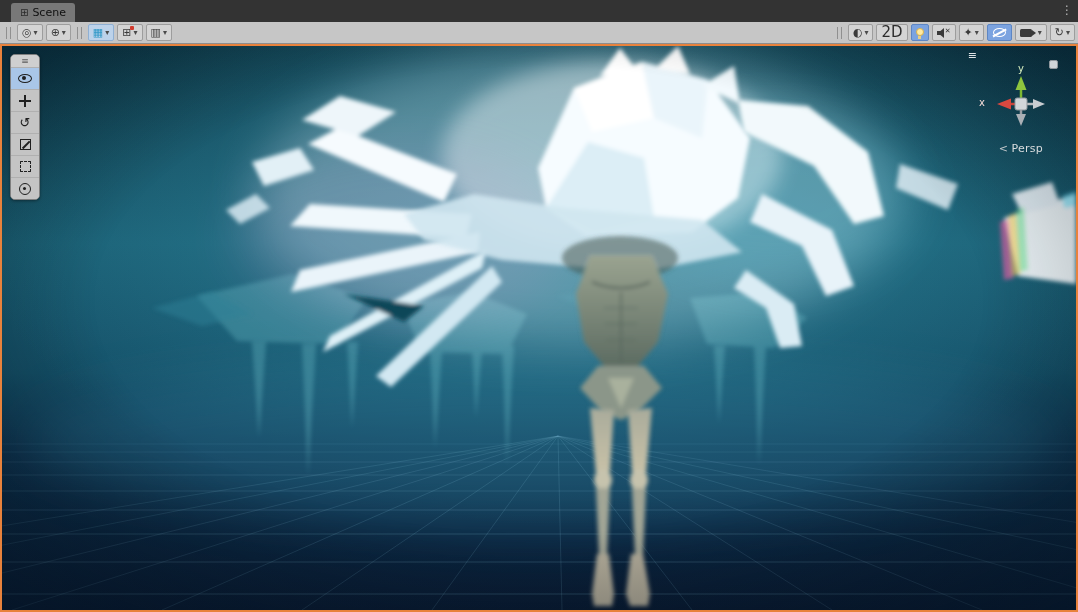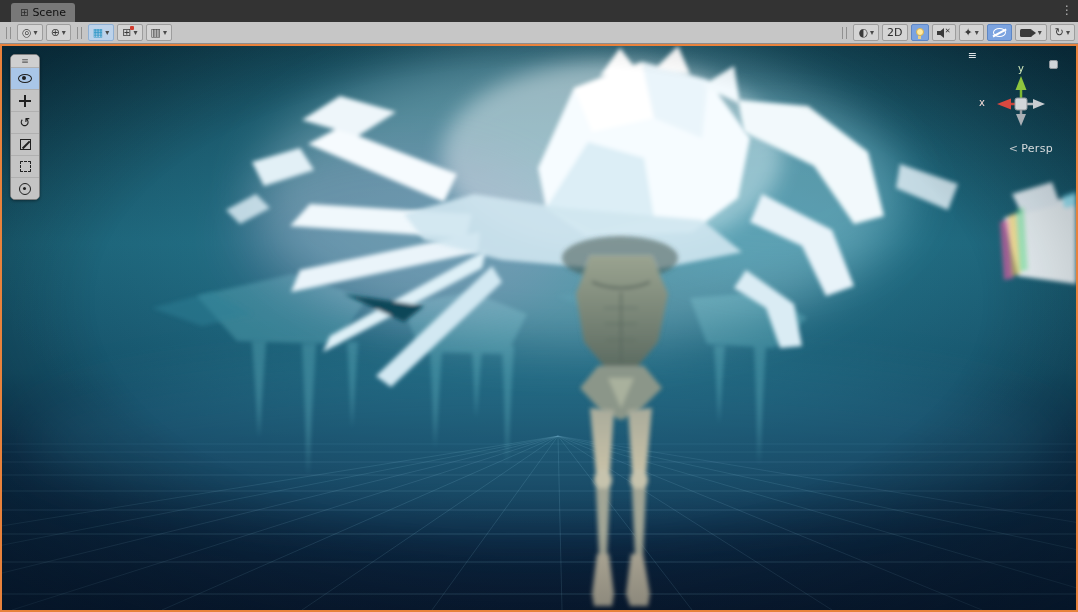--- a/index.html
+++ b/index.html
@@ -15,21 +15,21 @@
 
   
   .toolbar{height:22px;background:#c6c6c6;border-bottom:1px solid #8d8d8d;display:flex;align-items:center;padding:0 3px;gap:3px;flex:0 0 22px}
   .vhandle{width:5px;height:12px;border-left:1px solid #909090;border-right:1px solid #909090;margin:0 3px}
   .tb-btn{height:17px;display:flex;align-items:center;gap:2px;padding:0 4px;background:#d4d4d4;border:1px solid #9d9d9d;border-radius:2px;cursor:default}
   .tb-btn .ic{font-size:11px;line-height:1;color:#3a3a3a}
   .tb-btn .arrow{font-size:8px;line-height:1;color:#4a4a4a}
   .tb-btn.active{background:#7ba3e0;border-color:#5d86c4}
   .tb-btn.tinted{background:#bcd2ea;border-color:#8fb0d4}
   .tb-btn .ic.teal{color:#2f98c8}
-  .tb-label{font-size:11px;color:#2c2c2c;line-height:1}
+  .tb-label{font-size:15px;color:#2c2c2c;line-height:1}
   .spacer{flex:1}
   .snapwrap{position:relative}
   .snapwrap::after{content:"";position:absolute;right:-2px;top:-1px;width:4px;height:4px;background:#d23b2e;border-radius:1px}
   
   .bulb{width:8px;height:8px;border-radius:50%;background:#ffeaa2;border:1px solid #d8b14a;position:relative;margin-bottom:2px}
   .bulb::after{content:"";position:absolute;left:1.5px;bottom:-4px;width:3px;height:3px;background:#e8cf86}
   .speaker{position:relative;width:14px;height:11px}
   .speaker::before{content:"";position:absolute;left:0;top:3.5px;width:4px;height:4px;background:#3a3a3a}
   .speaker::after{content:"";position:absolute;left:1.5px;top:0.5px;border-top:5px solid transparent;border-bottom:5px solid transparent;border-right:6px solid #3a3a3a}
   .mute-x{position:absolute;right:0;top:1px;font-size:7px;font-style:normal;color:#3a3a3a;line-height:1}
@@ -60,21 +60,21 @@
   .transformi{position:relative;width:12px;height:12px;border:1.5px solid #1f1f1f;border-radius:50%}
   .transformi::after{content:"";position:absolute;left:3px;top:3px;width:3px;height:3px;background:#1f1f1f;border-radius:50%}
 
   
   .gizmo-handle{position:absolute;right:99px;top:4px;color:#dfe3e6;font-size:11px;line-height:1}
   .overlay-chip{position:absolute;right:18px;top:14px;width:9px;height:9px;background:#cfd4d8;border-radius:2px;border:1px solid #8f969c}
   .gizmo{position:absolute;right:23px;top:22px;width:64px;height:64px}
   .gizmo .axis-label{position:absolute;font-size:10px;color:#f2f5f2;line-height:1}
   .gizmo .yl{left:29px;top:-4px;color:#d8f0c0}
   .gizmo .xl{left:-10px;top:30px;color:#f4dcd8}
-  .persp{position:absolute;right:23px;top:96px;width:64px;text-align:right;font-size:11px;color:#d8dcde;letter-spacing:.3px}
+  .persp{position:absolute;right:23px;top:96px;width:64px;text-align:center;font-size:11px;color:#d8dcde;letter-spacing:.3px}
   .persp .pfx{margin-right:3px;color:#c2c8cc}
 </style>
 </head>
 <body>
 
 <div class="window">
 
   <div class="tabbar">
     <div class="tab">
       <span class="tab-icon">⊞</span>

